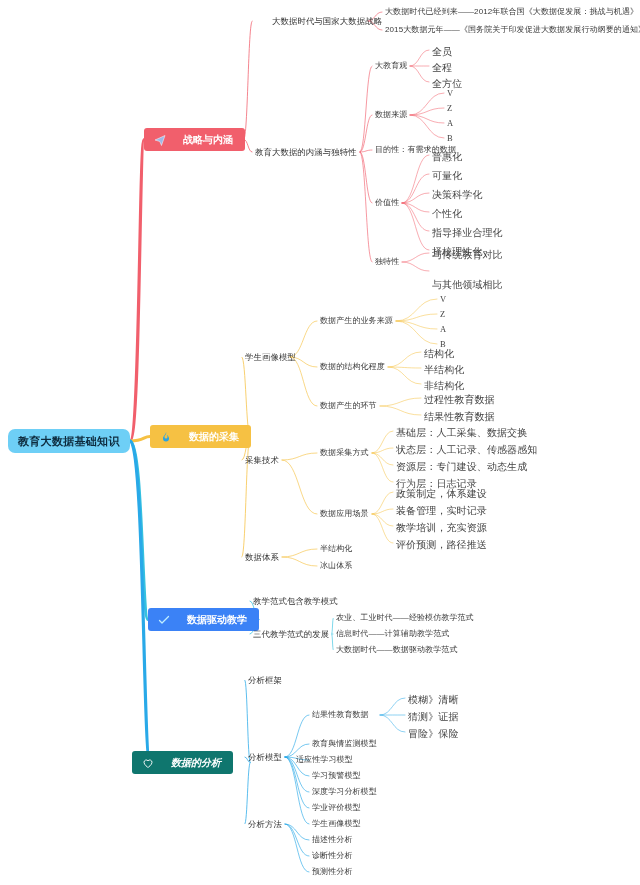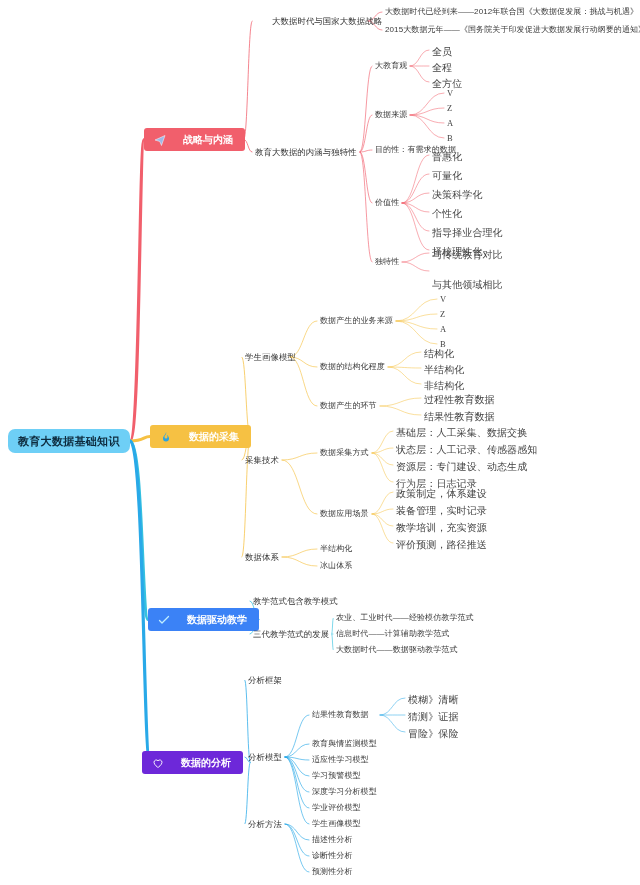--- a/index.html
+++ b/index.html
@@ -222,36 +222,36 @@
             <path d="M3 13l5 5L21 5" fill="none" stroke="#bfeeff" stroke-width="2.6" stroke-linecap="round" stroke-linejoin="round"></path>
           </svg>
         </span>
         <span>数据驱动教学</span>
       </div>
       <div class="node sub-node lvl2" style="left: 253px; top: 596.5px;">教学范式包含教学模式</div>
       <div class="node sub-node lvl2" style="left: 253px; top: 629.5px;">三代教学范式的发展</div>
       <div class="node sub-node lvl3" style="left: 336px; top: 613.5px;">农业、工业时代——经验模仿教学范式</div>
       <div class="node sub-node lvl3" style="left: 336px; top: 629.5px;">信息时代——计算辅助教学范式</div>
       <div class="node sub-node lvl3" style="left: 336px; top: 645.5px;">大数据时代——数据驱动教学范式</div>
-      <div class="node main-node" style="left: 142px; top: 751px; background: #6d28d9;">
+      <div class="node main-node" style="left: 132px; top: 751px; background: #0f766e; font-style: italic;">
         <span class="mico">
           <svg viewBox="0 0 24 24" width="12" height="12">
             <path d="M12 21s-8-5.3-8-10.4A4.6 4.6 0 0112 7.5 4.6 4.6 0 0120 10.6C20 15.7 12 21 12 21z" fill="none" stroke="#ffffff" stroke-width="1.8"></path>
           </svg>
         </span>
         <span>数据的分析</span>
       </div>
       <div class="node sub-node lvl2" style="left: 248px; top: 675.5px;">分析框架</div>
       <div class="node sub-node lvl2" style="left: 248px; top: 752.5px;">分析模型</div>
       <div class="node sub-node lvl3" style="left: 312px; top: 710.5px;">结果性教育数据</div>
       <div class="node sub-node lvl4" style="left: 408px; top: 693.5px;">模糊》清晰</div>
       <div class="node sub-node lvl4" style="left: 408px; top: 710.5px;">猜测》证据</div>
       <div class="node sub-node lvl4" style="left: 408px; top: 727.5px;">冒险》保险</div>
       <div class="node sub-node lvl3" style="left: 312px; top: 739.5px;">教育舆情监测模型</div>
-      <div class="node sub-node lvl3" style="left: 312px; top: 755.5px;">适应性学习模型</div>
+      <div class="node sub-node lvl3" style="left: 296px; top: 755.5px;">适应性学习模型</div>
       <div class="node sub-node lvl3" style="left: 312px; top: 771.5px;">学习预警模型</div>
       <div class="node sub-node lvl3" style="left: 312px; top: 787.5px;">深度学习分析模型</div>
       <div class="node sub-node lvl3" style="left: 312px; top: 803.5px;">学业评价模型</div>
       <div class="node sub-node lvl3" style="left: 312px; top: 819.5px;">学生画像模型</div>
       <div class="node sub-node lvl2" style="left: 248px; top: 819.5px;">分析方法</div>
       <div class="node sub-node lvl3" style="left: 312px; top: 835.5px;">描述性分析</div>
       <div class="node sub-node lvl3" style="left: 312px; top: 851.5px;">诊断性分析</div>
       <div class="node sub-node lvl3" style="left: 312px; top: 867.5px;">预测性分析</div>
     </div>
 </div>

